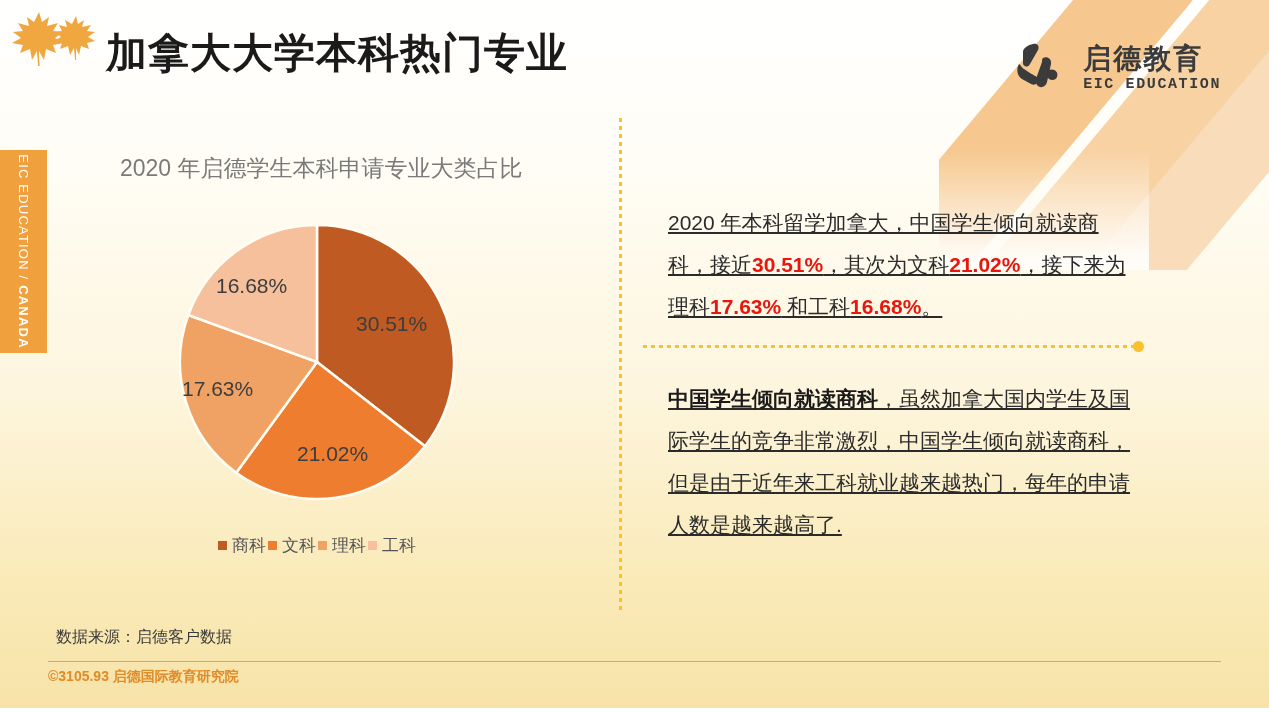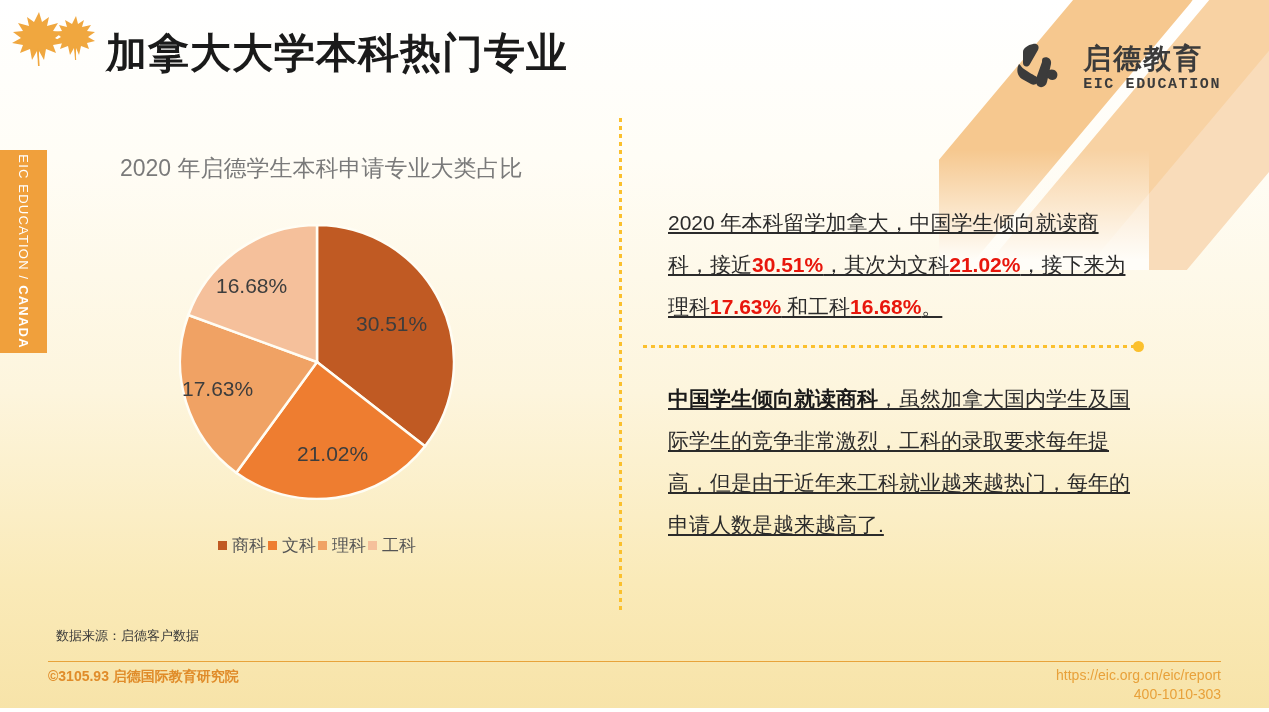--- a/index.html
+++ b/index.html
@@ -195,21 +195,21 @@
   }
   .para-1 { top: 202px; }
   .para-2 { top: 378px; }
   .hl { color: #e8160c; font-weight: bold; }
   .lead { font-weight: bold; color: #1a1a1a; }
 
   
   .source {
     position: absolute;
     left: 56px; top: 627px;
-    font-size: 13px;
+    font-size: 16px;
     color: #3a3a3a;
   }
   .footer-rule {
     position: absolute;
     left: 48px; top: 661px;
     width: 1173px; height: 1px;
     background: #e8a33a;
   }
   .copyright {
     position: absolute;
@@ -315,23 +315,19 @@
         <span class="legend-label">工科</span>
       </div>
     </div>
 
   <div class="v-dots"></div>
   <div class="h-dots"></div>
   <div class="h-dots-end"></div>
 
   <div class="para para-1"><span>2020 年本科留学加拿大，中国学生倾向就读商科，接近</span><span class="hl">30.51%</span><span>，其次为文科</span><span class="hl">21.02%</span><span>，接下来为理科</span><span class="hl">17.63%</span><span> 和工科</span><span class="hl">16.68%</span><span>。</span></div>
 
-  <div class="para para-2"><span class="lead">中国学生倾向就读商科</span><span>，虽然加拿大国内学生及国际学生的竞争非常激烈，工科的录取要求每年提高，但是由于近年来工科就业越来越热门，每年的申请人数是越来越高了.</span></div>
+  <div class="para para-2"><span class="lead">中国学生倾向就读商科</span><span>，虽然加拿大国内学生及国际学生的竞争非常激烈，中国学生倾向就读商科，但是由于近年来工科就业越来越热门，每年的申请人数是越来越高了.</span></div>
 
   <div class="source">数据来源：启德客户数据</div>
   <div class="footer-rule"></div>
   <div class="copyright">©3105.93 启德国际教育研究院</div>
-  <div class="contact">
-    <div>https://eic.org.cn/eic/report</div>
-    <div>400-1010-303</div>
-  </div>
   <div class="bottom-bar"></div>
 </div>
 
 </body></html>

